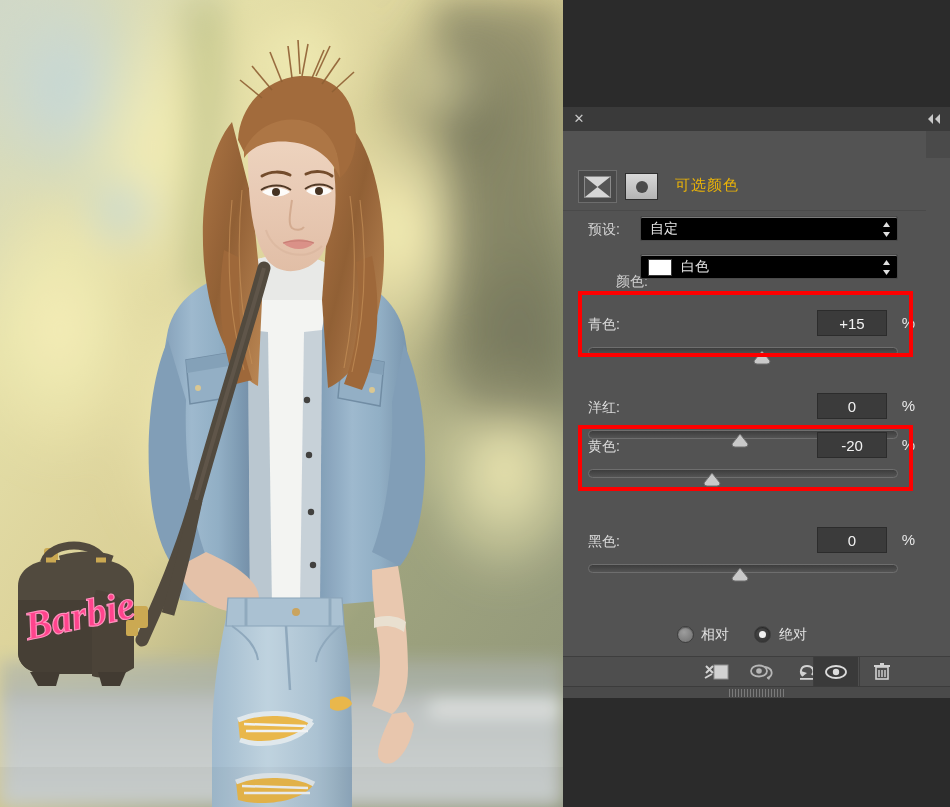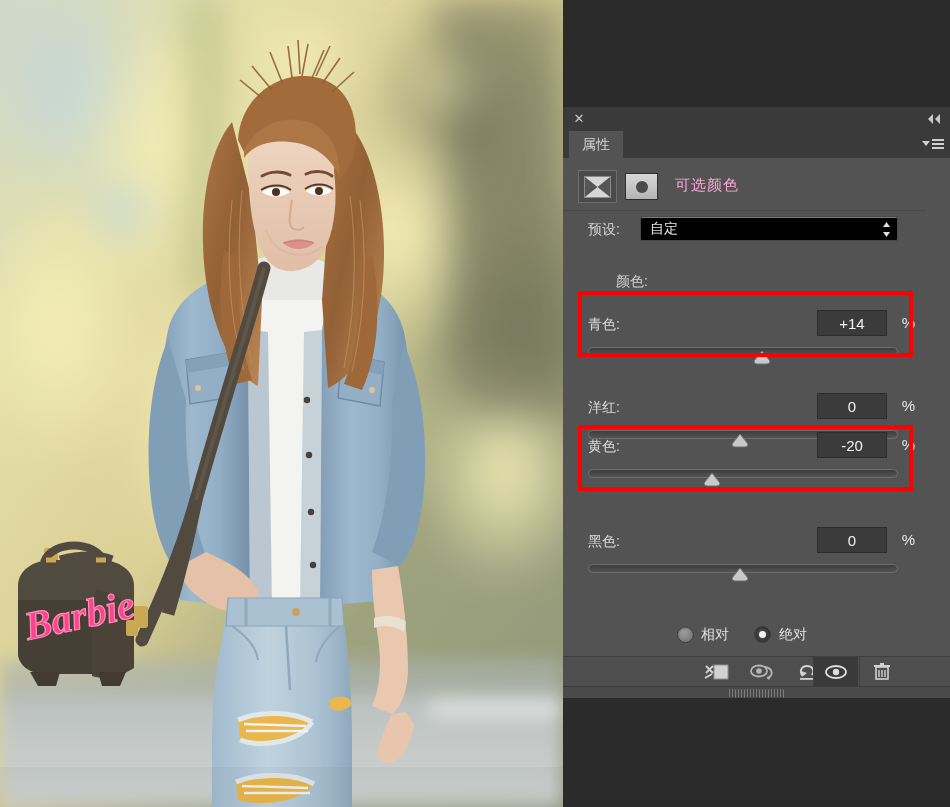--- a/index.html
+++ b/index.html
@@ -80,21 +80,21 @@
     display: flex; align-items: center; justify-content: center;
   }
   .mask-thumb {
     position: absolute; left: 62px; top: 7px; width: 33px; height: 27px;
     background: linear-gradient(#d8d8d8,#b4b4b4); border: 1px solid #2f2f2f;
     display: flex; align-items: center; justify-content: center;
   }
   .mask-thumb .dot { width: 12px; height: 12px; border-radius: 50%; background: #4a4a4a; }
   .title-text {
     position: absolute; left: 112px; top: 10px;
-    color: #f9a8d4; font-size: 15px; letter-spacing: 1px;
+    color: #eab308; font-size: 15px; letter-spacing: 1px;
   }
   .title-sep {
     position: absolute; left: 0; top: 52px; width: 363px; height: 1px; background:#4a4a4a;
   }
 
   
   .row-label {
     position: absolute; color: #d2d2d2; font-size: 14px;
   }
   .dd {
@@ -437,31 +437,20 @@
     <div class="panel-closebar">
       <div class="close-x">✕</div>
       <div class="collapse-btn">
         <svg width="20" height="16" viewBox="0 0 20 16">
           <path d="M9,3 L4,8 L9,13 Z" fill="#c9c9c9"></path>
           <path d="M16,3 L11,8 L16,13 Z" fill="#c9c9c9"></path>
         </svg>
       </div>
     </div>
 
-    <div class="panel-tabrow">
-      <div class="panel-tab">属性</div>
-      <div class="menu-btn">
-        <svg width="24" height="17" viewBox="0 0 24 17">
-          <path d="M1,5 L9,5 L5,10 Z" fill="#cfcfcf"></path>
-          <rect x="11" y="3" width="12" height="2" fill="#cfcfcf"></rect>
-          <rect x="11" y="7" width="12" height="2" fill="#cfcfcf"></rect>
-          <rect x="11" y="11" width="12" height="2" fill="#cfcfcf"></rect>
-        </svg>
-      </div>
-    </div>
 
     <div class="panel-body">
 
       <div class="title-row">
         <div class="adj-icon">
           <svg width="27" height="22" viewBox="0 0 27 22">
             <rect x="0.5" y="0.5" width="26" height="21" fill="#d6d6d6" stroke="#8a8a8a"></rect>
             <path d="M1,1 L13.5,11 L1,21 Z" fill="#555"></path>
             <path d="M26,1 L13.5,11 L26,21 Z" fill="#555"></path>
           </svg>
@@ -478,24 +467,34 @@
         <span class="dd-text">自定</span>
         <span class="dd-arrows">
           <svg width="9" height="17" viewBox="0 0 9 17">
             <path d="M4.5,1 L8,6 L1,6 Z" fill="#e0e0e0"></path>
             <path d="M4.5,16 L8,11 L1,11 Z" fill="#e0e0e0"></path>
           </svg>
         </span>
       </div>
 
       <div class="row-label" style="left:25px; top:115px;margin-left:28px;">颜色:</div>
+      <div class="dd" style="left:77px; top:96px; width:258px;">
+        <span class="dd-swatch" style="background: rgb(255, 255, 255);"></span>
+        <span class="dd-text with-swatch">白色</span>
+        <span class="dd-arrows">
+          <svg width="9" height="17" viewBox="0 0 9 17">
+            <path d="M4.5,1 L8,6 L1,6 Z" fill="#e0e0e0"></path>
+            <path d="M4.5,16 L8,11 L1,11 Z" fill="#e0e0e0"></path>
+          </svg>
+        </span>
+      </div>
 
       <div class="srow" id="srow-0" style="top:148px;text-decoration:underline;">
         <span class="lab">青色:</span>
-        <span class="numbox">+14</span>
+        <span class="numbox">+15</span>
         <span class="pct">%</span>
         <span class="track"></span>
         <span class="thumb" id="thumb-0" style="left: 198.6px;">
           <svg width="18" height="15" viewBox="0 0 18 15">
             <path d="M9,1 L17,11 Q17,14 14,14 L4,14 Q1,14 1,11 Z" fill="#c9c9c9" stroke="#6f6f6f" stroke-width="1"></path>
           </svg>
         </span>
       </div>
 
       <div class="srow" id="srow-1" style="top:203px;margin-top:28px;">

